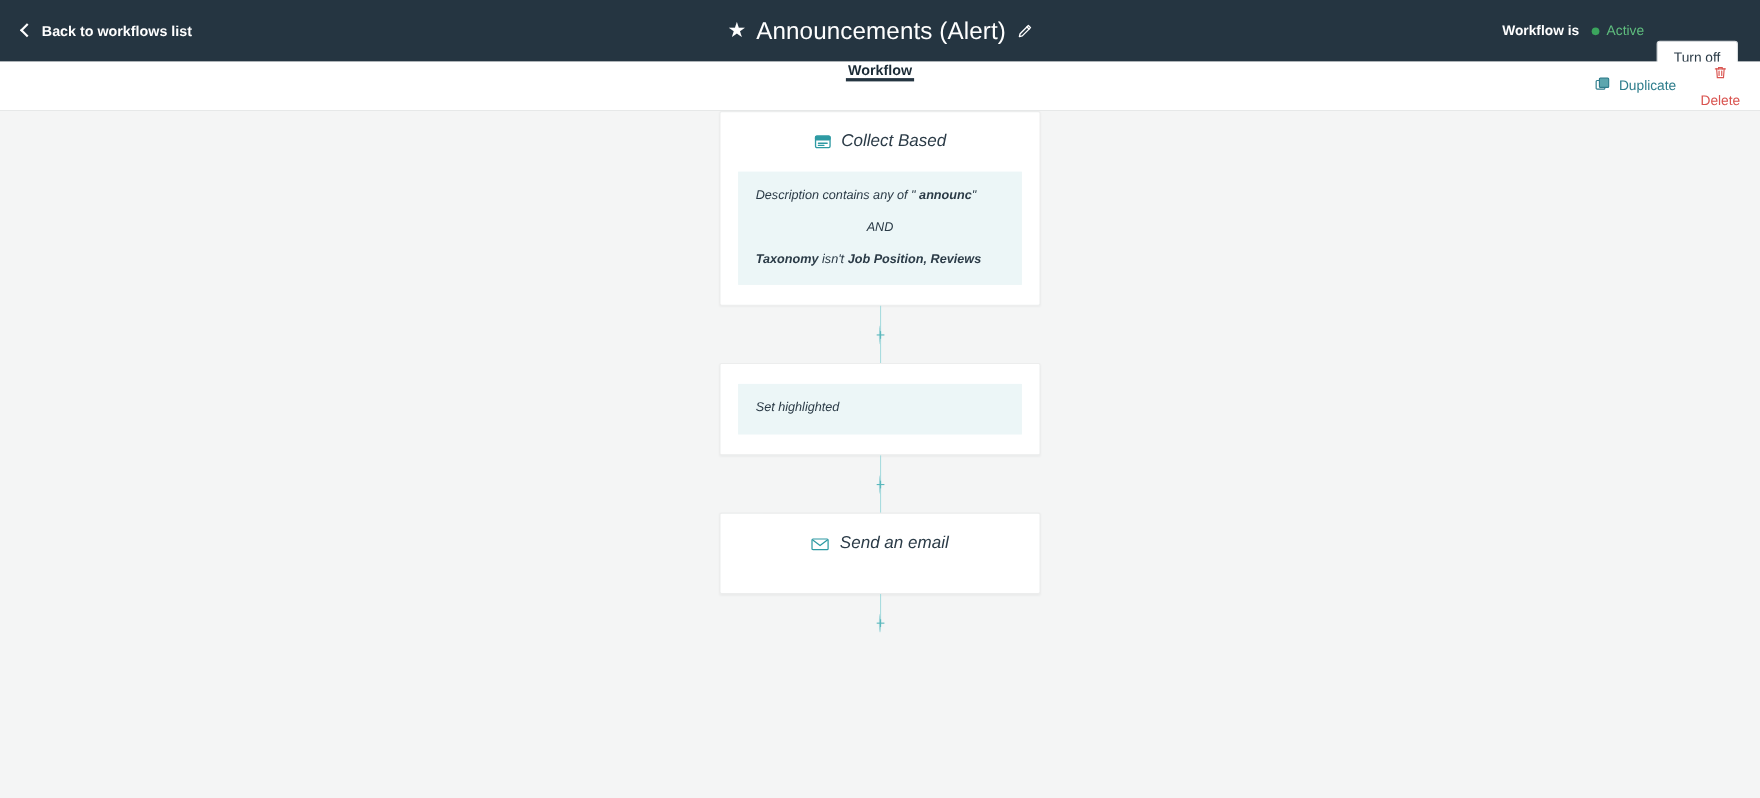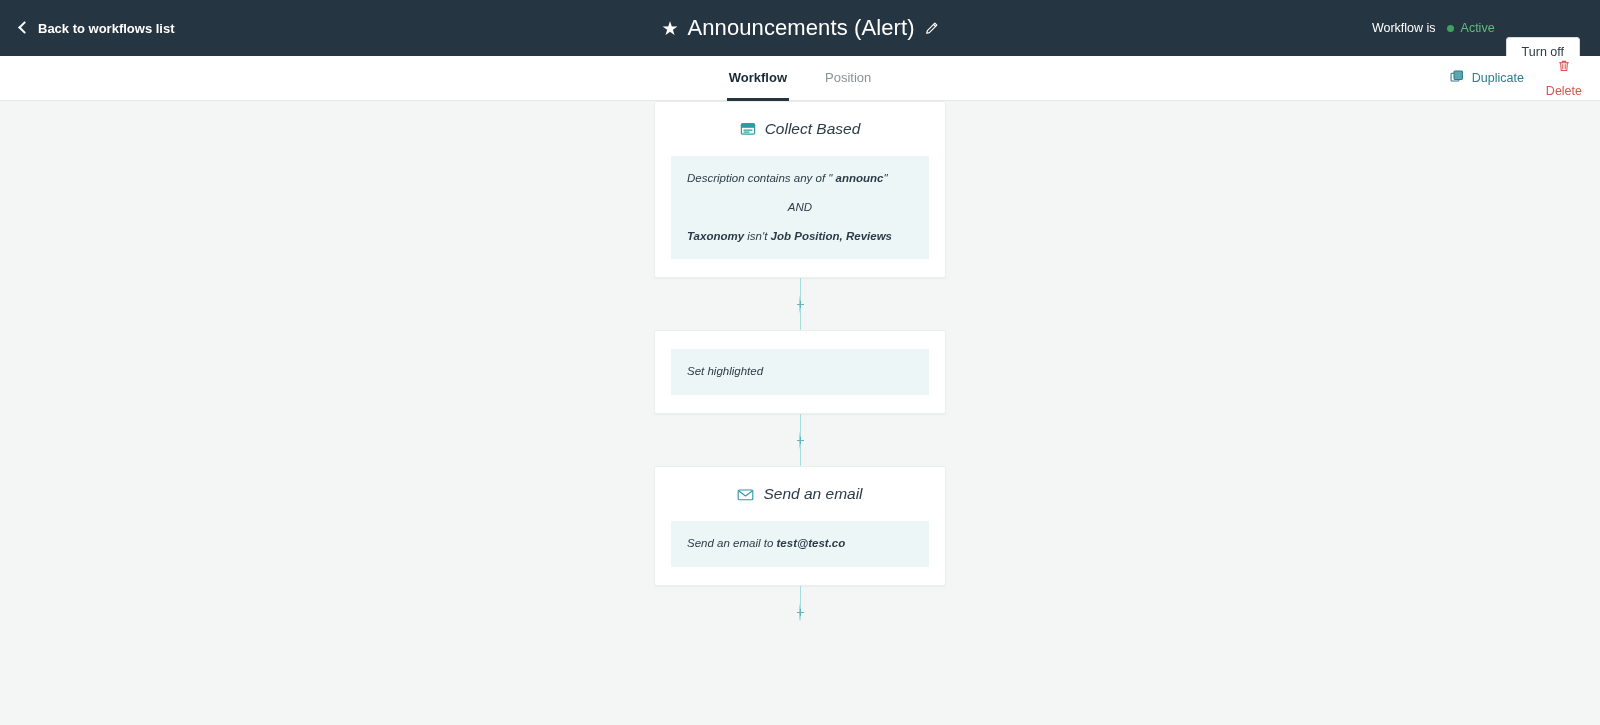--- a/index.html
+++ b/index.html
@@ -58,21 +58,21 @@
   .star-title { color: #ffffff; font-size: 19px; line-height: 1; }
   .pencil-icon { width: 15px; height: 15px; pointer-events: auto; cursor: pointer; }
   .status-area {
     position: absolute;
     right: 20px;
     display: flex;
     align-items: center;
     gap: 11px;
     white-space: nowrap;
   }
-  .status-label { color: #ffffff; font-size: 12.5px; font-weight: normal; }
+  .status-label { color: #ffffff; font-size: 12.5px; font-weight: bold; }
   .status-dot {
     width: 7px; height: 7px; border-radius: 50%;
     background: #3ba55d; display: inline-block;
     margin-right: -4px;
   }
   .status-value { color: #5fbd7e; font-size: 12.5px; }
   .turnoff-btn {
     background: #ffffff;
     border: 1px solid #d8dcde;
     border-radius: 3px;
@@ -87,21 +87,21 @@
   
   .tabbar {
     position: relative;
     height: 45px;
     background: #ffffff;
     border-bottom: 1px solid #e6e8e8;
     display: flex;
     align-items: stretch;
     justify-content: center;
   }
-  .tabs { display: flex; gap: 34px; align-items: stretch; }
+  .tabs { display: flex; gap: 34px; align-items: stretch; flex-direction: column; }
   .tab {
     display: flex; align-items: center;
     font-size: 13px;
     color: #8b9297;
     cursor: pointer;
     padding: 0 2px;
     border-bottom: 3px solid transparent;
     margin-bottom: -1px;
   }
   .tab.active { color: #1b2b36; font-weight: bold; border-bottom-color: #253541; }
@@ -292,22 +292,19 @@
       <div class="card">
         <div class="card-head">
           <span class="icon-teal">
             <svg viewBox="0 0 18 16" width="17" height="15" fill="none" stroke="#2e9aa3" stroke-width="1.2" stroke-linejoin="round">
               <rect x="1.2" y="3.2" width="15.6" height="10.4" rx="1"></rect>
               <path d="M1.6 4l7.4 5.6L16.4 4"></path>
             </svg>
           </span>
           <span class="card-title">Send an email</span>
         </div>
-        <div class="card-body">
-          <div class="cond-row"><span>Send an email to </span><b>test@test.co</b></div>
-        </div>
       </div>
       <div class="connector tail">
         <div class="line"></div>
         <div class="plus-btn"></div>
       </div>
     </div>
 </div>
 
 </body></html>

